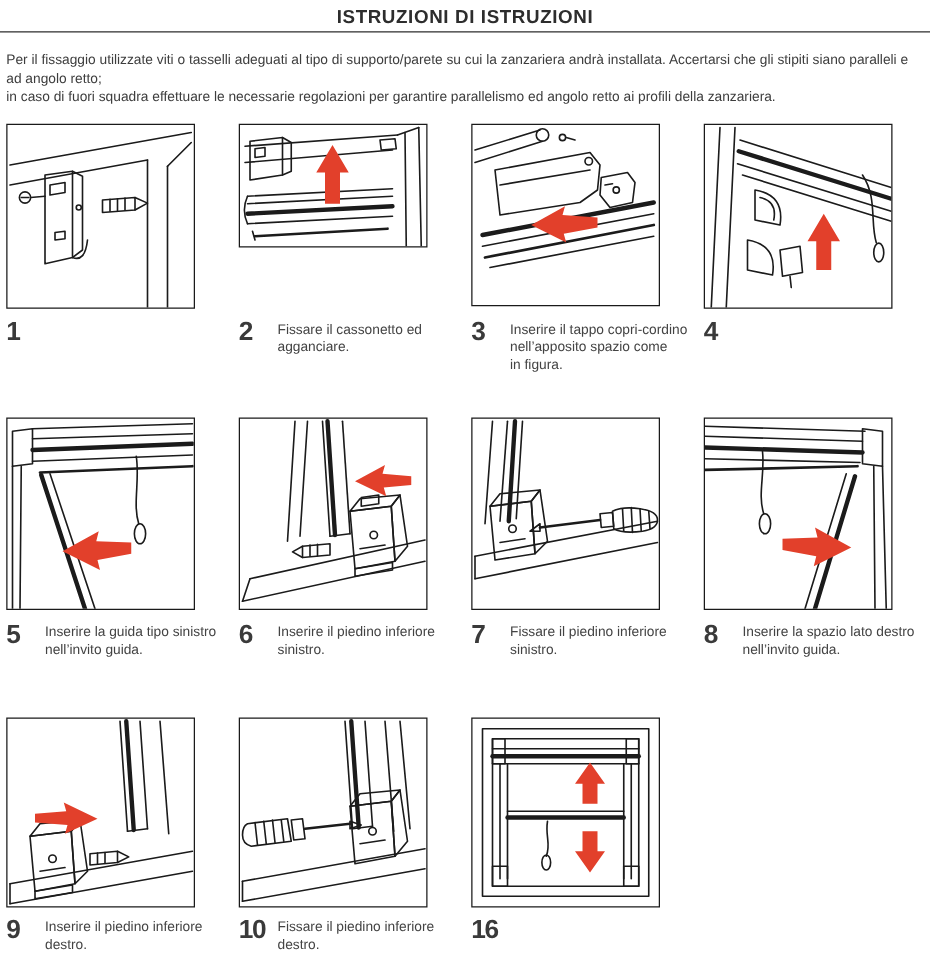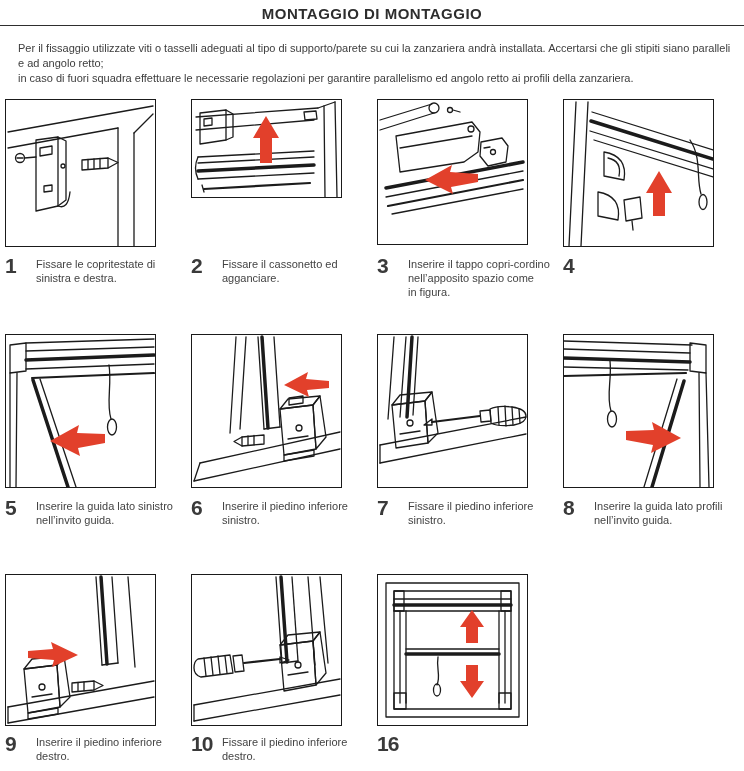--- a/index.html
+++ b/index.html
@@ -1,19 +1,19 @@
 <!DOCTYPE html>
 <html style="--arrow: #e2402b;"><head>
 <meta charset="utf-8">
 <style>
   html,body{margin:0;padding:0;background:#ffffff;}
   body{width:744px;font-family:"Liberation Sans",sans-serif;color:#3d3d3d;-webkit-font-smoothing:antialiased;}
   .title{margin:6px 0 0 0;text-align:center;font-size:15px;font-weight:600;letter-spacing:.5px;color:#2d2d2d;line-height:15px;}
   .rule{border:none;border-top:1px solid #2e2e2e;margin:4px 0 0 0;}
-  .intro{margin:15px 5px 0 18px;font-size:11px;line-height:15px;color:#3d3d3d;white-space:pre-line;}
+  .intro{margin:15px 5px 0 5px;font-size:11px;line-height:15px;color:#3d3d3d;white-space:pre-line;}
   .grid{display:grid;grid-template-columns:repeat(4,186px);padding-left:5px;margin-top:13px;}
   .cell{display:flex;flex-direction:column;}
   .figwrap{flex:none;}
   .r1 .figwrap{height:157px;}
   .r2 .figwrap{height:164px;}
   .r3 .figwrap{height:160px;}
   .figbox{border:1.5px solid #1a1a1a;width:149px;background:#fff;}
   .caprow{display:flex;gap:9px;align-items:flex-start;}
   .r1 .caprow{min-height:78px;}
   .r2 .caprow{min-height:76px;}
@@ -22,21 +22,21 @@
   svg{display:block;}
   svg path,svg rect,svg circle,svg ellipse{fill:none;stroke:#1b1b1b;stroke-width:1.3;stroke-linejoin:round;stroke-linecap:round;}
   svg .arrow{fill:var(--arrow,#e2402b);stroke:none;}
   svg .thick{stroke-width:3.5;}
   svg .mid{stroke-width:2.2;}
 </style>
 </head>
 <body>
 
 <div>
-  <div class="title">MONTAGGIO DI MONTAGGIO</div>
+  <div class="title">ISTRUZIONI DI ISTRUZIONI</div>
   <hr class="rule">
   <p class="intro">Per il fissaggio utilizzate viti o tasselli adeguati al tipo di supporto/parete su cui la zanzariera andrà installata. Accertarsi che gli stipiti siano paralleli e ad angolo retto;
 in caso di fuori squadra effettuare le necessarie regolazioni per garantire parallelismo ed angolo retto ai profili della zanzariera.</p>
 
   <div class="grid">
 
     <div class="cell r1">
       <div class="figwrap">
         <div class="figbox" style="height:146px">
           <svg width="149" height="146" viewBox="0 0 149 146">
@@ -55,22 +55,20 @@
               <path d="M11 58 L17 58"></path>
               <path d="M18.5 58 L30 57"></path>
             <path d="M76 60 L102 58 L102 68 L76 70 Z"></path>
               <path d="M82 59.5 V69 M88 59 V68.5 M94 58.5 V68"></path>
               <path d="M102 58 L112 62.5 L102 68"></path>
           </svg>
         </div>
       </div>
       <div class="caprow">
         <div class="num">1</div>
-        <div class="cap">Fissare le copritestate di
-sinistra e destra.</div>
       </div>
     </div>
 
     <div class="cell r1">
       <div class="figwrap">
         <div class="figbox" style="height:97px">
           <svg width="149" height="97" viewBox="0 0 149 97">
             <path d="M4 17 L126 8"></path>
               <path d="M4 30 L122 20"></path>
               <path d="M126 8 L143 2"></path>
@@ -170,21 +168,21 @@
             <path class="thick" d="M27 45 L62 152"></path>
               <path d="M34 44 L70 152"></path>
             <path d="M103 30 C106 50 100 68 105 84"></path>
               <ellipse cx="106" cy="92" rx="4.5" ry="8"></ellipse>
             <path class="arrow" d="M99 99 L71 98 L73 90 L44 106 L74 121 L72 113 L99 108 Z"></path>
           </svg>
         </div>
       </div>
       <div class="caprow">
         <div class="num">5</div>
-        <div class="cap">Inserire la guida lato sinistro
+        <div class="cap">Inserire la guida tipo sinistro
 nell’invito guida.</div>
       </div>
     </div>
 
     <div class="cell r2">
       <div class="figwrap">
         <div class="figbox" style="height:152px">
           <svg width="149" height="152" viewBox="0 0 149 152">
             <path d="M44 2 L38 98"></path>
               <path d="M54 2 L48 94"></path>
@@ -262,21 +260,21 @@
             <path class="thick" d="M120 46 L88 152"></path>
               <path d="M113 44 L80 152"></path>
             <path d="M46 26 C48 45 42 60 47 76"></path>
               <ellipse cx="48" cy="84" rx="4.5" ry="8"></ellipse>
             <path class="arrow" d="M62 96 L90 95 L88 87 L117 103 L87 118 L89 110 L62 105 Z"></path>
           </svg>
         </div>
       </div>
       <div class="caprow">
         <div class="num">8</div>
-        <div class="cap">Inserire la guida lato profili
+        <div class="cap">Inserire la spazio lato destro
 nell’invito guida.</div>
       </div>
     </div>
 
     <div class="cell r3">
       <div class="figwrap">
         <div class="figbox" style="height:150px">
           <svg width="149" height="150" viewBox="0 0 149 150">
             <path d="M90 2 L96 90"></path>
               <path class="thick" d="M95 2 L101 89"></path>

